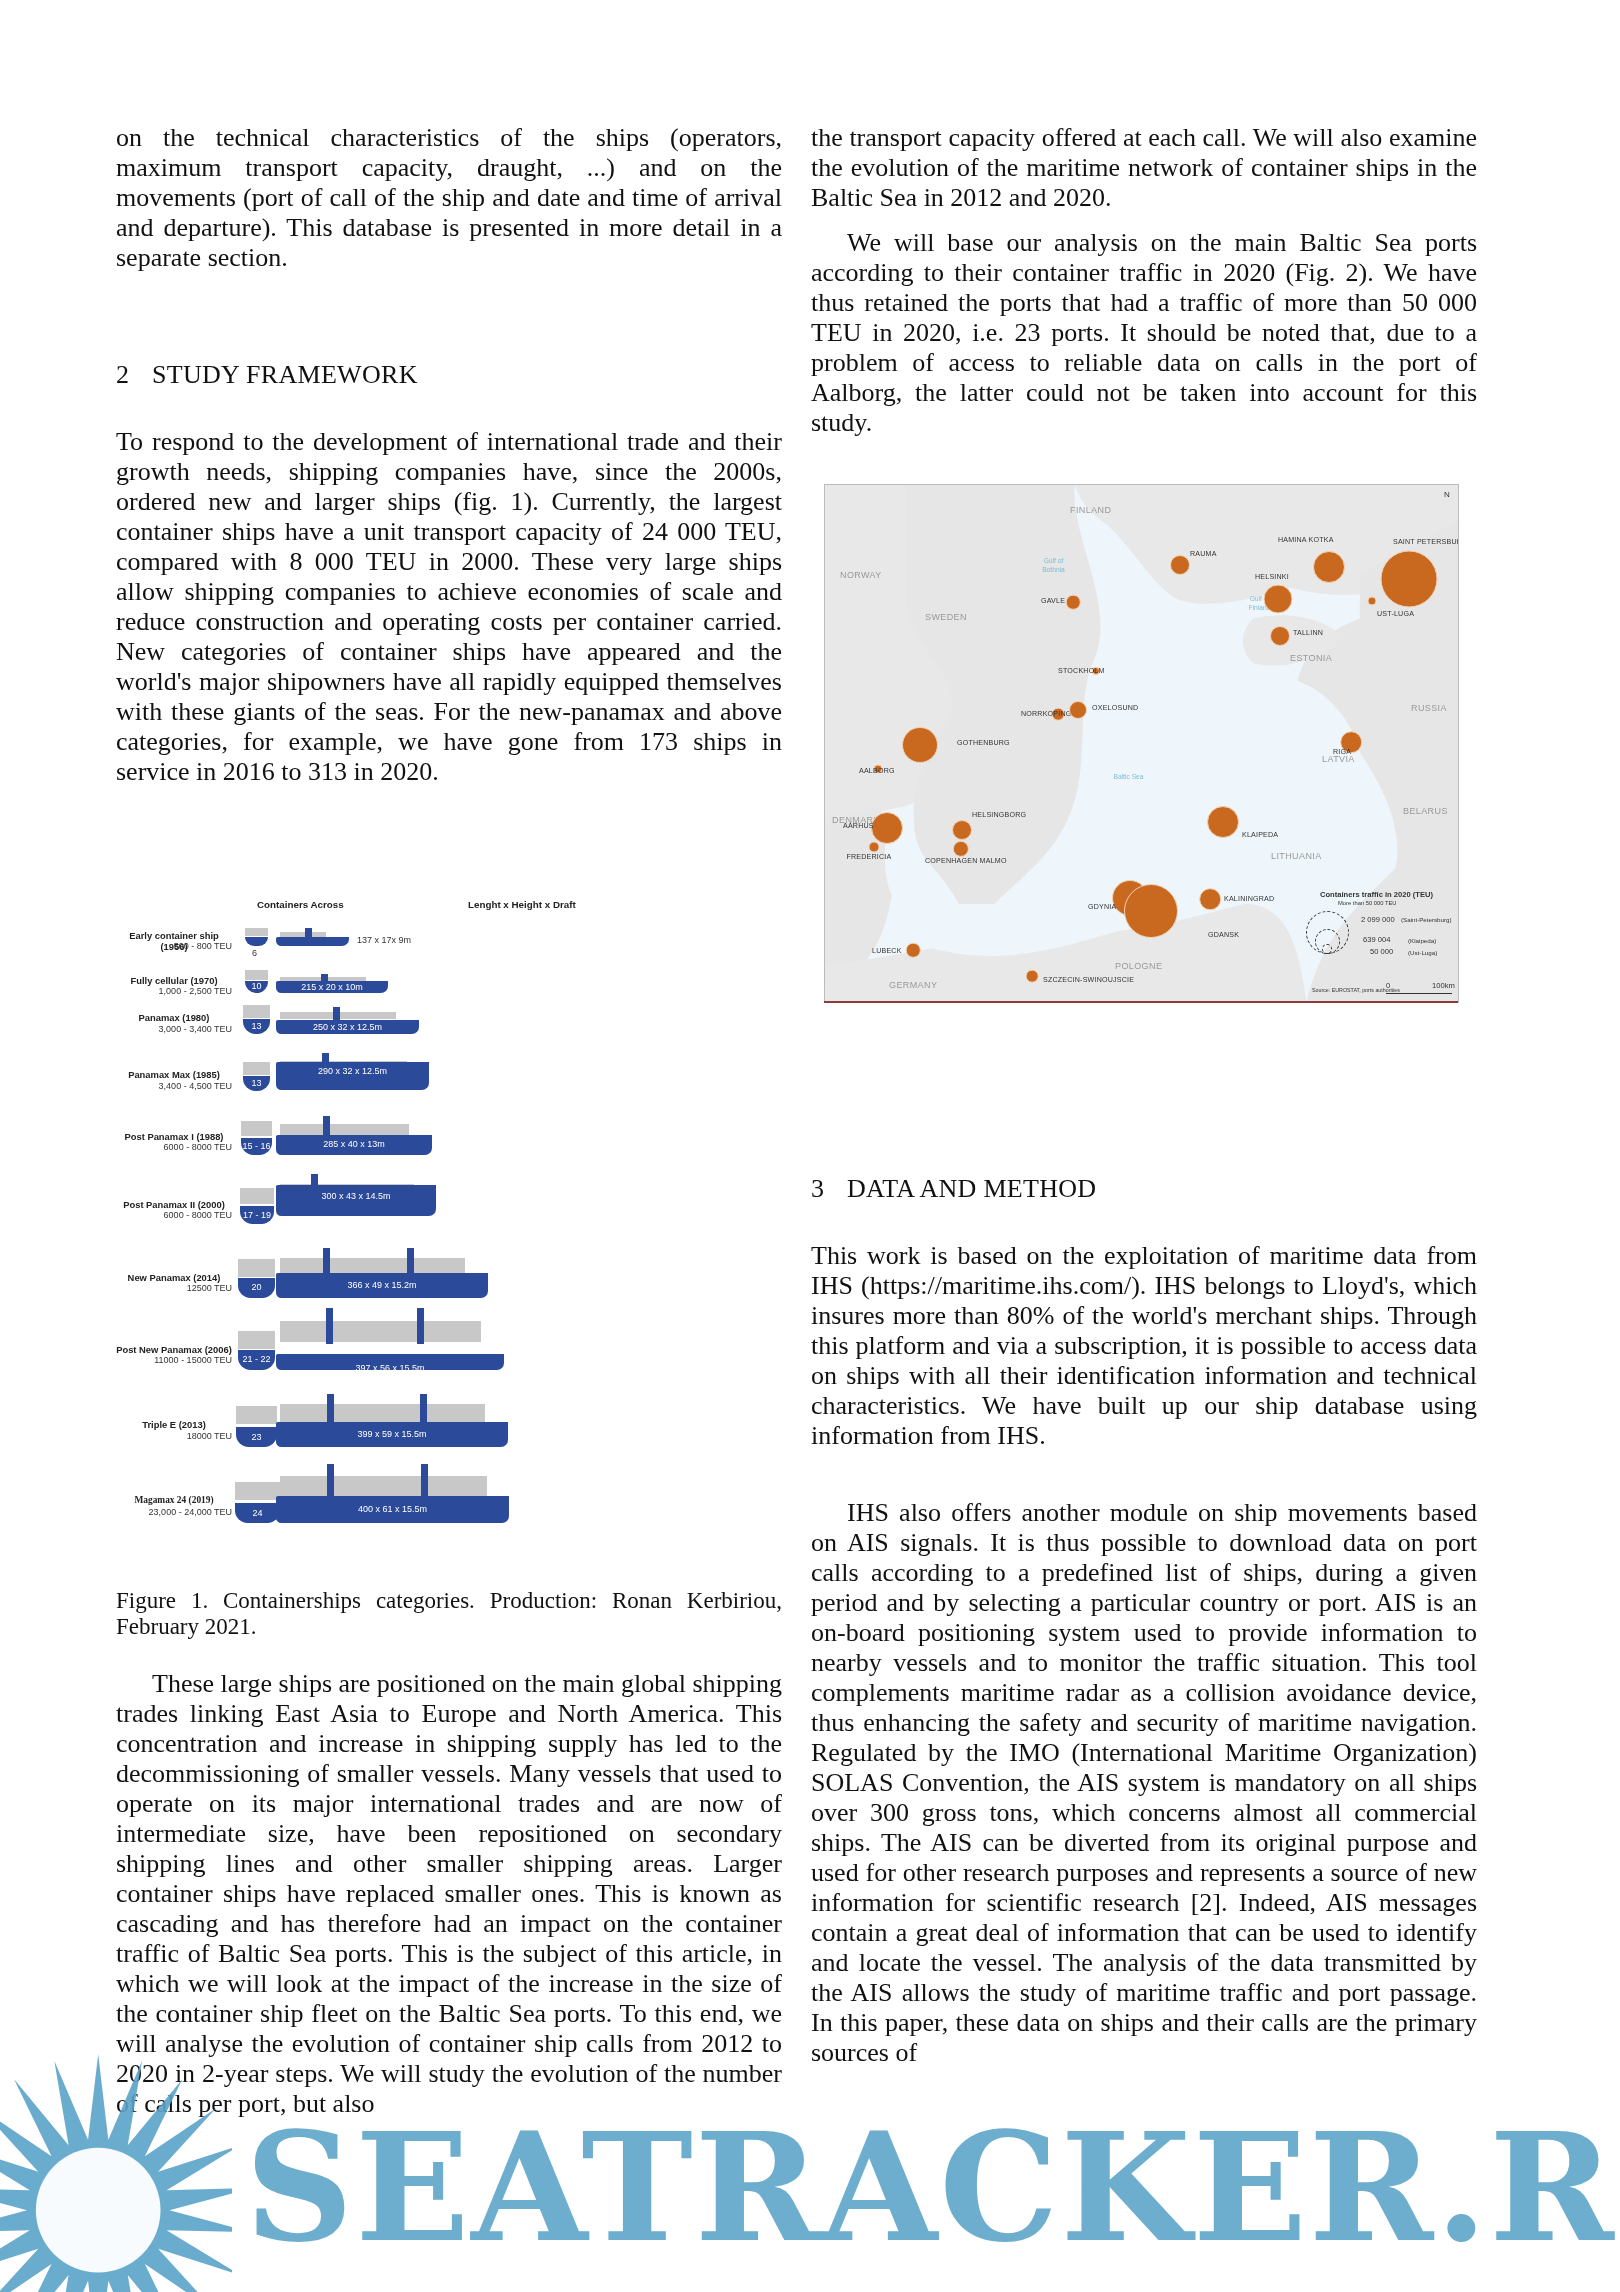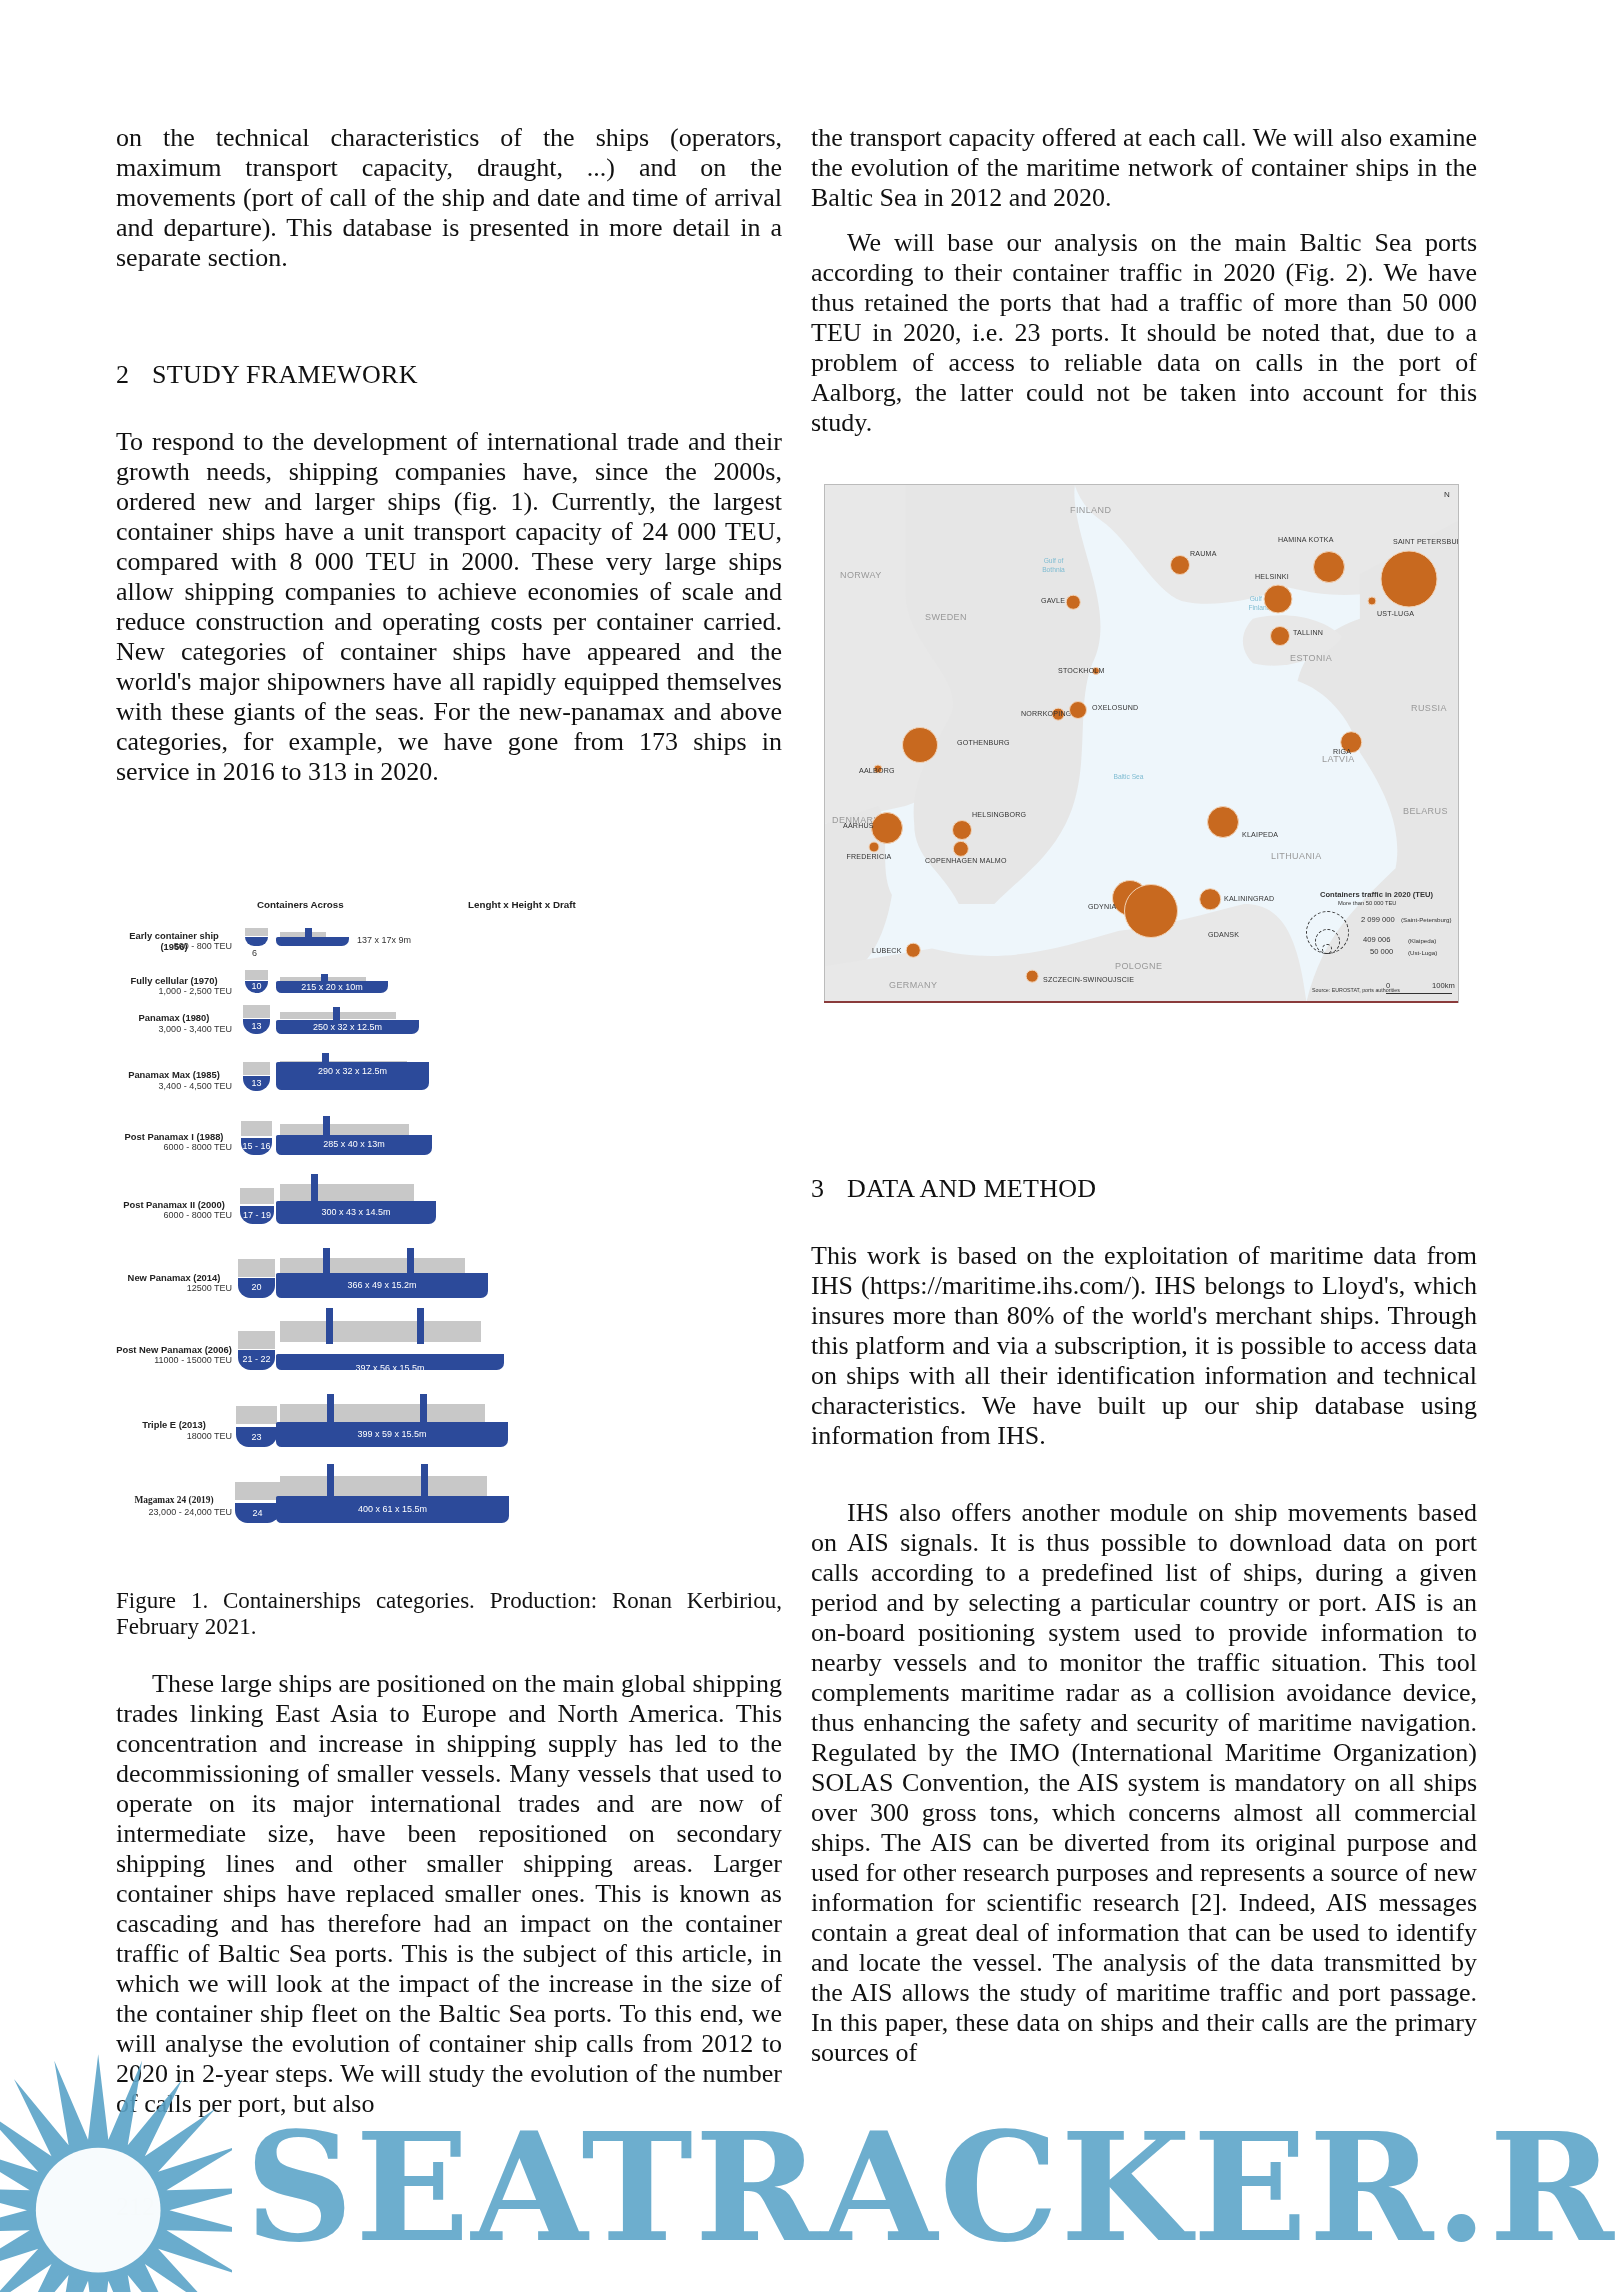--- a/index.html
+++ b/index.html
@@ -126,21 +126,21 @@
       <div class="row" style="top: 294px;">
         <div class="name" style="top: 10.7px;">Post Panamax II (2000)</div>
         <div class="teu" style="top: 22px;">6000 - 8000 TEU</div>
         <div class="hull" style="left: 124px; top: 0px; width: 34px; height: 36px;">
           <div class="top" style="height: 16px;"></div>
           <div class="bot" style="height: 18px; line-height: 18px;">17 - 19</div>
         </div>
         <div class="ship" style="left: 160px; top: -14.3px; width: 160px; height: 50px;">
           <div class="cargo" style="left: 3.6px; width: 134px; top: 10px; height: 17px;"></div>
           <div class="bridge" style="left: 35px; top: 0px; width: 7.1px; height: 28.5px;"></div>
-          <div class="hullb" style="left: 0px; width: 160px; bottom: 0px; height: 23px; line-height: 23px;">300 x 43 x 14.5m</div>
+          <div class="hullb" style="left: 0px; width: 160px; bottom: 8px; height: 31px; line-height: 23px;">300 x 43 x 14.5m</div>
         </div>
       </div>
       <div class="row" style="top: 365px;">
         <div class="name" style="top: 12.5px;">New Panamax (2014)</div>
         <div class="teu" style="top: 24px;">12500 TEU</div>
         <div class="hull" style="left: 122px; top: 0px; width: 37px; height: 39px;">
           <div class="top" style="height: 17.6px;"></div>
           <div class="bot" style="height: 19.6px; line-height: 19.6px;">20</div>
         </div>
         <div class="ship" style="left: 160px; top: -10.7px; width: 212px; height: 50px;">
@@ -288,21 +288,21 @@
       <div class="plabel" style="left: 218px; top: 491px;">SZCZECIN-SWINOUJSCIE</div>
     </div>
 
   <div class="legend-title" style="left:495px;top:405px;">Containers traffic in 2020 (TEU)</div>
   <div class="legend-sub" style="left:513px;top:415px;">More than 50 000 TEU</div>
   <div class="lcircle" style="left:481px;top:426px;width:41px;height:41px;"></div>
   <div class="lcircle" style="left:490px;top:444px;width:23px;height:23px;"></div>
   <div class="lcircle" style="left:497px;top:459px;width:8px;height:8px;"></div>
   <div class="lval" style="left:536px;top:430px;">2 099 000</div>
   <div class="lname" style="left:576px;top:431px;">(Saint-Petersburg)</div>
-  <div class="lval" style="left:538px;top:450px;">409 006</div>
+  <div class="lval" style="left:538px;top:450px;">639 004</div>
   <div class="lname" style="left:583px;top:452px;">(Klaipeda)</div>
   <div class="lval" style="left:545px;top:462px;">50 000</div>
   <div class="lname" style="left:583px;top:464px;">(Ust-Luga)</div>
   <div class="lname" style="left:487px;top:502px;font-size:5.3px;">Source: EUROSTAT, ports authorities</div>
   <div class="lval" style="left:561px;top:496px;">0</div>
   <div class="lval" style="left:607px;top:496px;">100km</div>
   <div style="position:absolute;left:561px;top:508px;width:66px;height:0.9px;background:#333;"></div>
 </div>
 <div style="position:absolute;left:824px;top:1001px;width:634px;height:1.8px;background:#8a3b3b;"></div>
 

